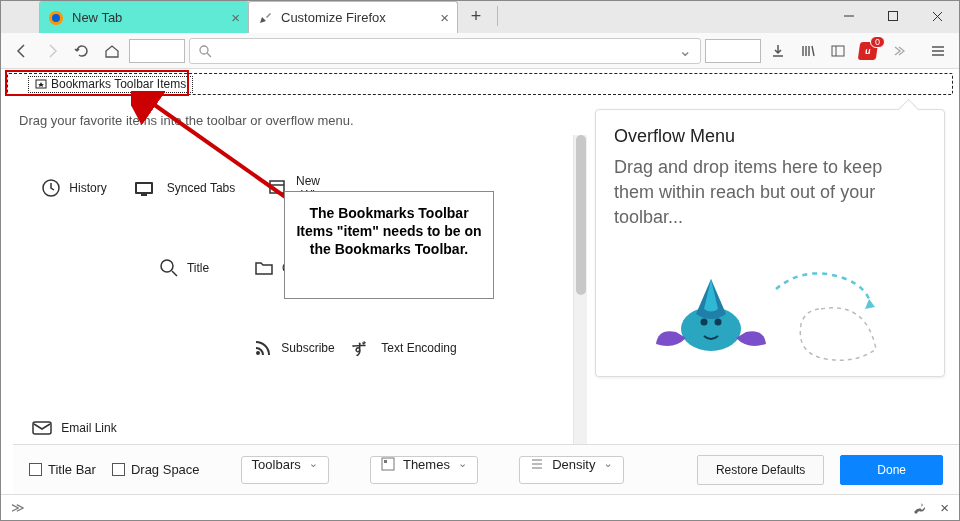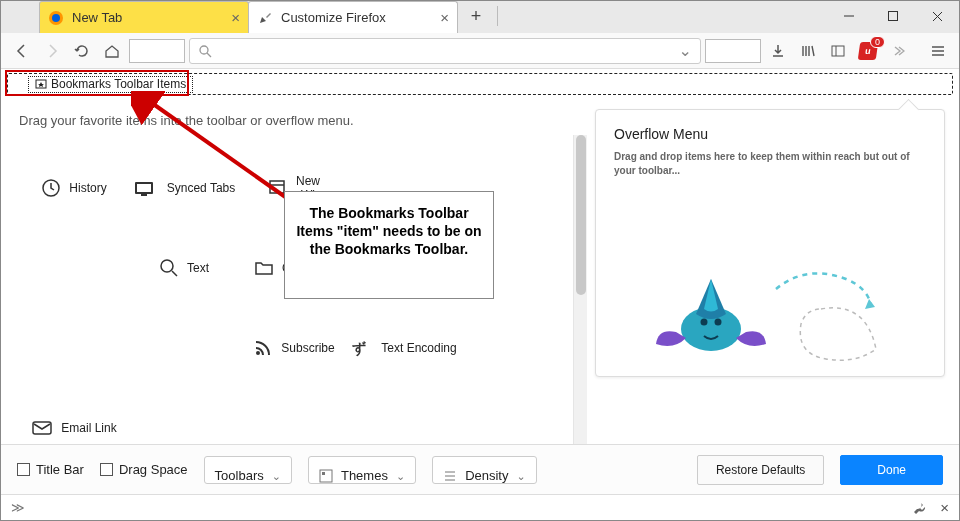--- a/index.html
+++ b/index.html
@@ -1,18 +1,18 @@
 <!DOCTYPE html>
 <html><head>
 <meta charset="utf-8">
 <style>
   * { box-sizing: border-box; margin: 0; padding: 0; font-family: "Segoe UI", Arial, sans-serif; }
   body { width: 960px; height: 521px; background: #fff; overflow: hidden; border: 1px solid #888; position: relative; }
   .titlebar { height: 32px; background: #e9e9e9; display: flex; align-items: flex-start; }
-  .tab { height: 32px; border: 1px solid #bbb; border-bottom: none; background: #fde047; display: flex; align-items: center; padding: 0 8px; min-width: 210px; font-size: 13px; color: #333; position: relative; border-top-left-radius: 3px; border-top-right-radius: 3px; margin-right: -1px; }
+  .tab { height: 32px; border: 1px solid #bbb; border-bottom: none; background: #5eead4; display: flex; align-items: center; padding: 0 8px; min-width: 210px; font-size: 13px; color: #333; position: relative; border-top-left-radius: 3px; border-top-right-radius: 3px; margin-right: -1px; }
   .tab.active { background: #fff; z-index: 2; }
   .tab .fav { width: 16px; height: 16px; margin-right: 8px; display: inline-flex; align-items: center; justify-content: center; }
   .tab .close { margin-left: auto; color: #666; font-size: 15px; }
   .winctrls { margin-left: auto; display: flex; }
   .winctrls div { width: 44px; height: 30px; display: flex; align-items: center; justify-content: center; color: #333; }
   .newtab { width: 30px; height: 30px; display: flex; align-items: center; justify-content: center; font-size: 18px; color: #444; margin-left: 4px; }
   .vsep { width: 1px; height: 20px; background: #bbb; margin: 5px 6px 0; }
 
   .navbar { height: 36px; background: #f9f9f9; border-bottom: 1px solid #ddd; display: flex; align-items: center; padding: 0 8px; gap: 4px; }
   .navbar .ico { width: 26px; height: 26px; display: flex; align-items: center; justify-content: center; color: #555; border-radius: 3px; }
@@ -34,27 +34,27 @@
   .grid { display: flex; flex-wrap: wrap; }
   .cell { width: 110px; height: 80px; display: flex; flex-direction: row; align-items: center; justify-content: center; gap: 8px; font-size: 12px; color: #222; }
   .cell .cicon { height: 22px; display: flex; align-items: center; justify-content: center; color: #333; }
   .cell .lab { text-align: center; }
 
   .scrolltrack { width: 14px; background: #f1f1f1; border-left: 1px solid #e5e5e5; position: relative; margin-top: 40px; margin-bottom: 4px; }
   .scrollthumb { position: absolute; top: 0; left: 2px; width: 10px; height: 160px; background: #c8c8c8; border-radius: 5px; }
 
   .overflow { width: 350px; margin: 14px 14px 0 8px; border: 1px solid #ddd; border-radius: 4px; padding: 16px 18px; box-shadow: 0 1px 3px rgba(0,0,0,0.08); position: relative; height: 268px; background: #fff; }
   .overflow::before { content: ""; position: absolute; top: -8px; right: 28px; width: 14px; height: 14px; background: #fff; border-left: 1px solid #ddd; border-top: 1px solid #ddd; transform: rotate(45deg); }
-  .overflow h3 { font-size: 14px; font-weight: 500; color: #222; margin-bottom: 8px; }
-  .overflow p { font-size: 10px; color: #666; line-height: 1.4; font-weight: bold; }
-
-  .footer { position: absolute; bottom: 26px; left: 0; right: 0; height: 50px; border-top: 1px solid #ddd; background: #fcfcfc; display: flex; align-items: center; padding: 0 16px; gap: 16px; }
+  .overflow h3 { font-size: 18px; font-weight: 500; color: #222; margin-bottom: 8px; }
+  .overflow p { font-size: 18px; color: #666; line-height: 1.4; }
+
+  .footer { position: absolute; bottom: 26px; left: 12px; right: 0; height: 50px; border-top: 1px solid #ddd; background: #fcfcfc; display: flex; align-items: center; padding: 0 16px; gap: 16px; }
   .chk { display: flex; align-items: center; gap: 6px; font-size: 13px; color: #222; }
   .chk .box { width: 13px; height: 13px; border: 1px solid #555; background: #fff; }
-  .ddbtn { height: 28px; border: 1px solid #ccc; border-radius: 3px; background: #fff; display: flex; align-items: flex-end; padding: 0 10px; gap: 8px; font-size: 13px; color: #222; }
+  .ddbtn { height: 28px; border: 1px solid #ccc; border-radius: 3px; background: #fff; display: flex; align-items: flex-start; padding: 0 10px; gap: 8px; font-size: 13px; color: #222; margin-left: 25px; }
   .ddbtn .dd { color: #777; font-size: 11px; }
   .spacer { flex: 1; }
   .btn { height: 30px; padding: 0 18px; border: 1px solid #ccc; border-radius: 2px; background: #fafafa; font-size: 12px; color: #222; display: flex; align-items: center; }
   .btn.primary { background: #0a84ff; border-color: #0a84ff; color: #fff; padding: 0 36px; font-weight: 500; }
 
   .bottombar { position: absolute; bottom: 0; left: 0; right: 0; height: 26px; border-top: 1px solid #ddd; display: flex; align-items: center; padding: 0 10px; color: #777; }
   .bottombar .r { margin-left: auto; display: flex; gap: 14px; align-items: center; }
 
   .annot { position: absolute; left: 283px; top: 190px; width: 210px; height: 108px; background: #fff; border: 1px solid #888; padding: 12px 8px; font-size: 14px; font-weight: 700; text-align: center; color: #000; z-index: 50; line-height: 1.3; }
   .arrow-svg { position: absolute; left: 130px; top: 90px; z-index: 40; pointer-events: none; }
@@ -224,21 +224,21 @@
       <div class="cell" style="visibility:hidden"></div>
       <div class="cell" style="visibility:hidden"></div>
 
       <div class="cell">
         <div class="cicon">
             <svg width="20" height="20">
               <circle cx="8" cy="8" r="6" fill="none" stroke="#333" stroke-width="1.5"></circle>
               <line x1="13" y1="13" x2="18" y2="18" stroke="#333" stroke-width="1.5"></line>
             </svg>
           </div>
-        <div class="lab">Text</div>
+        <div class="lab">Title</div>
       </div>
       <div class="cell">
         <div class="cicon">
             <svg width="20" height="18">
               <path d="M2 4h5l2 2h9v9H2z" fill="none" stroke="#333" stroke-width="1.5"></path>
             </svg>
           </div>
         <div class="lab">Open File</div>
       </div>
       <div class="cell">

